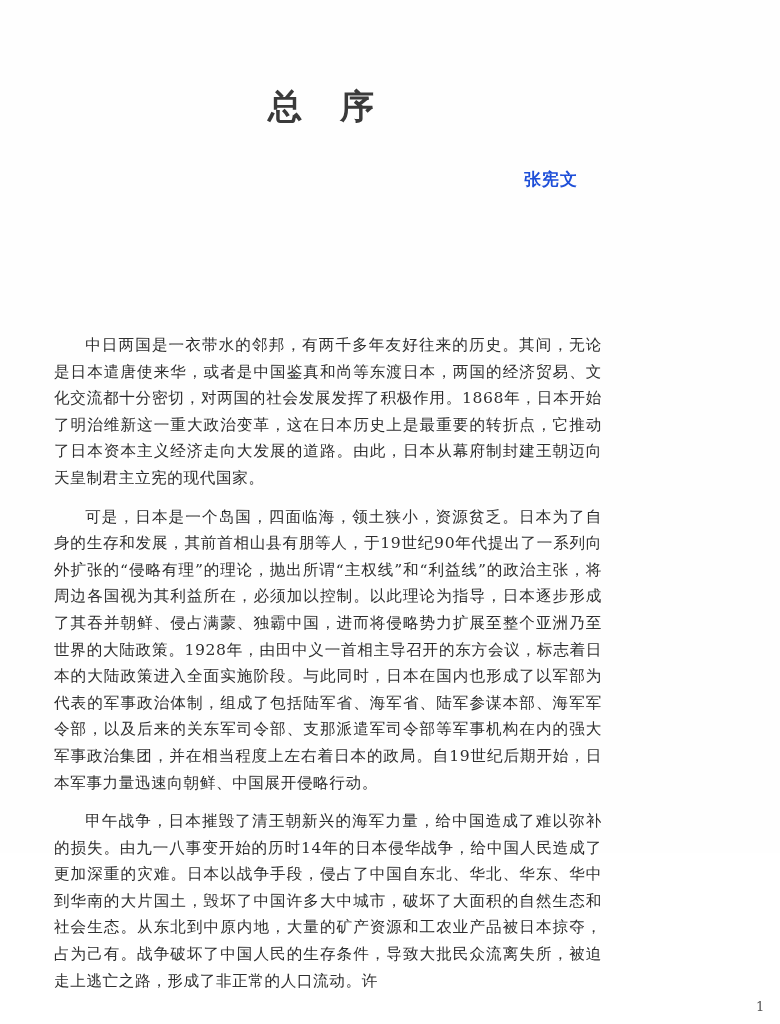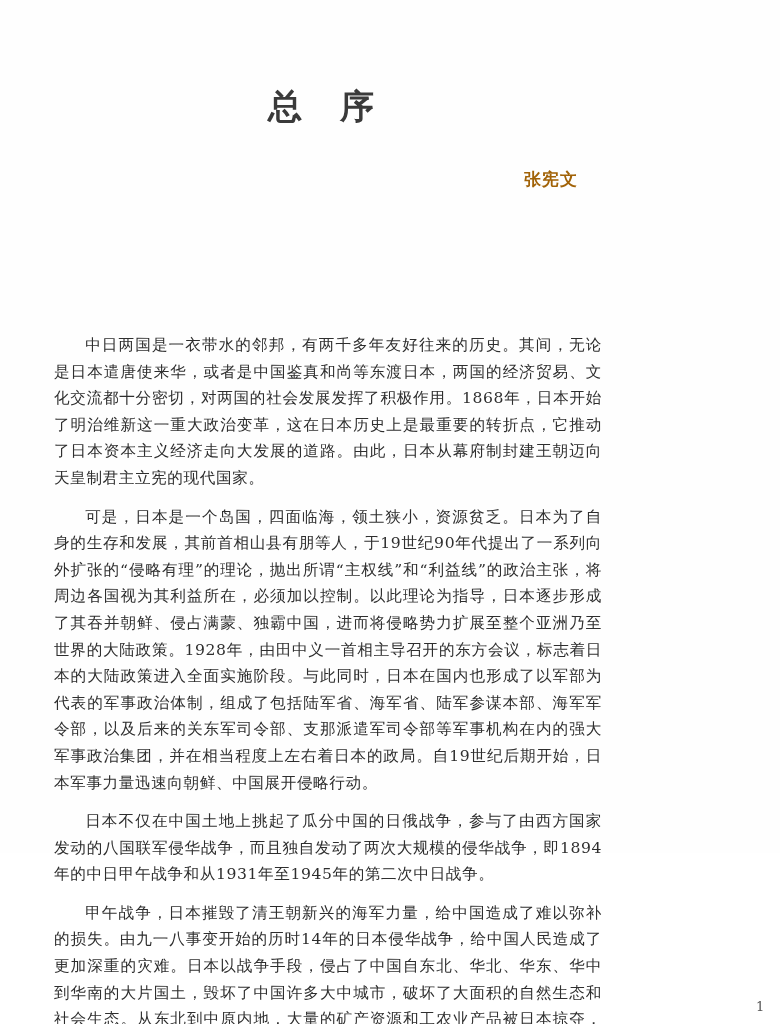--- a/index.html
+++ b/index.html
@@ -32,21 +32,21 @@
       line-height: 44px;
       white-space: nowrap;
       font-family: "DejaVu Serif", "Liberation Serif", serif;
     }
     .author {
       position: absolute;
       top: 166px;
       left: 524px;
       font-size: 17px;
       font-weight: bold;
-      color: #a16207;
+      color: #1d4ed8;
       letter-spacing: 1px;
       line-height: 26px;
       font-family: "DejaVu Sans", "Liberation Sans", sans-serif;
       white-space: nowrap;
     }
     .body-text {
       position: absolute;
       top: 320px;
       left: 42px;
       width: 572px;
@@ -72,18 +72,17 @@
 </head>
 <body>
 
 <div class="page">
   <div class="title">总序</div>
   <div class="author">张宪文</div>
 
   <div class="body-text">
     <p>中日两国是一衣带水的邻邦，有两千多年友好往来的历史。其间，无论是日本遣唐使来华，或者是中国鉴真和尚等东渡日本，两国的经济贸易、文化交流都十分密切，对两国的社会发展发挥了积极作用。1868年，日本开始了明治维新这一重大政治变革，这在日本历史上是最重要的转折点，它推动了日本资本主义经济走向大发展的道路。由此，日本从幕府制封建王朝迈向天皇制君主立宪的现代国家。</p>
     <p>可是，日本是一个岛国，四面临海，领土狭小，资源贫乏。日本为了自身的生存和发展，其前首相山县有朋等人，于19世纪90年代提出了一系列向外扩张的“侵略有理”的理论，抛出所谓“主权线”和“利益线”的政治主张，将周边各国视为其利益所在，必须加以控制。以此理论为指导，日本逐步形成了其吞并朝鲜、侵占满蒙、独霸中国，进而将侵略势力扩展至整个亚洲乃至世界的大陆政策。1928年，由田中义一首相主导召开的东方会议，标志着日本的大陆政策进入全面实施阶段。与此同时，日本在国内也形成了以军部为代表的军事政治体制，组成了包括陆军省、海军省、陆军参谋本部、海军军令部，以及后来的关东军司令部、支那派遣军司令部等军事机构在内的强大军事政治集团，并在相当程度上左右着日本的政局。自19世纪后期开始，日本军事力量迅速向朝鲜、中国展开侵略行动。</p>
-    <p>日本不仅在中国土地上挑起了瓜分中国的日俄战争，参与了由西方国家发动的八国联军侵华战争，而且独自发动了两次大规模的侵华战争，即1894年的中日甲午战争和从1931年至1945年的第二次中日战争。</p>
     <p>甲午战争，日本摧毁了清王朝新兴的海军力量，给中国造成了难以弥补的损失。由九一八事变开始的历时14年的日本侵华战争，给中国人民造成了更加深重的灾难。日本以战争手段，侵占了中国自东北、华北、华东、华中到华南的大片国土，毁坏了中国许多大中城市，破坏了大面积的自然生态和社会生态。从东北到中原内地，大量的矿产资源和工农业产品被日本掠夺，占为己有。战争破坏了中国人民的生存条件，导致大批民众流离失所，被迫走上逃亡之路，形成了非正常的人口流动。许</p>
   </div>
 
   <div class="page-number">1</div>
 </div>
 
 </body></html>

